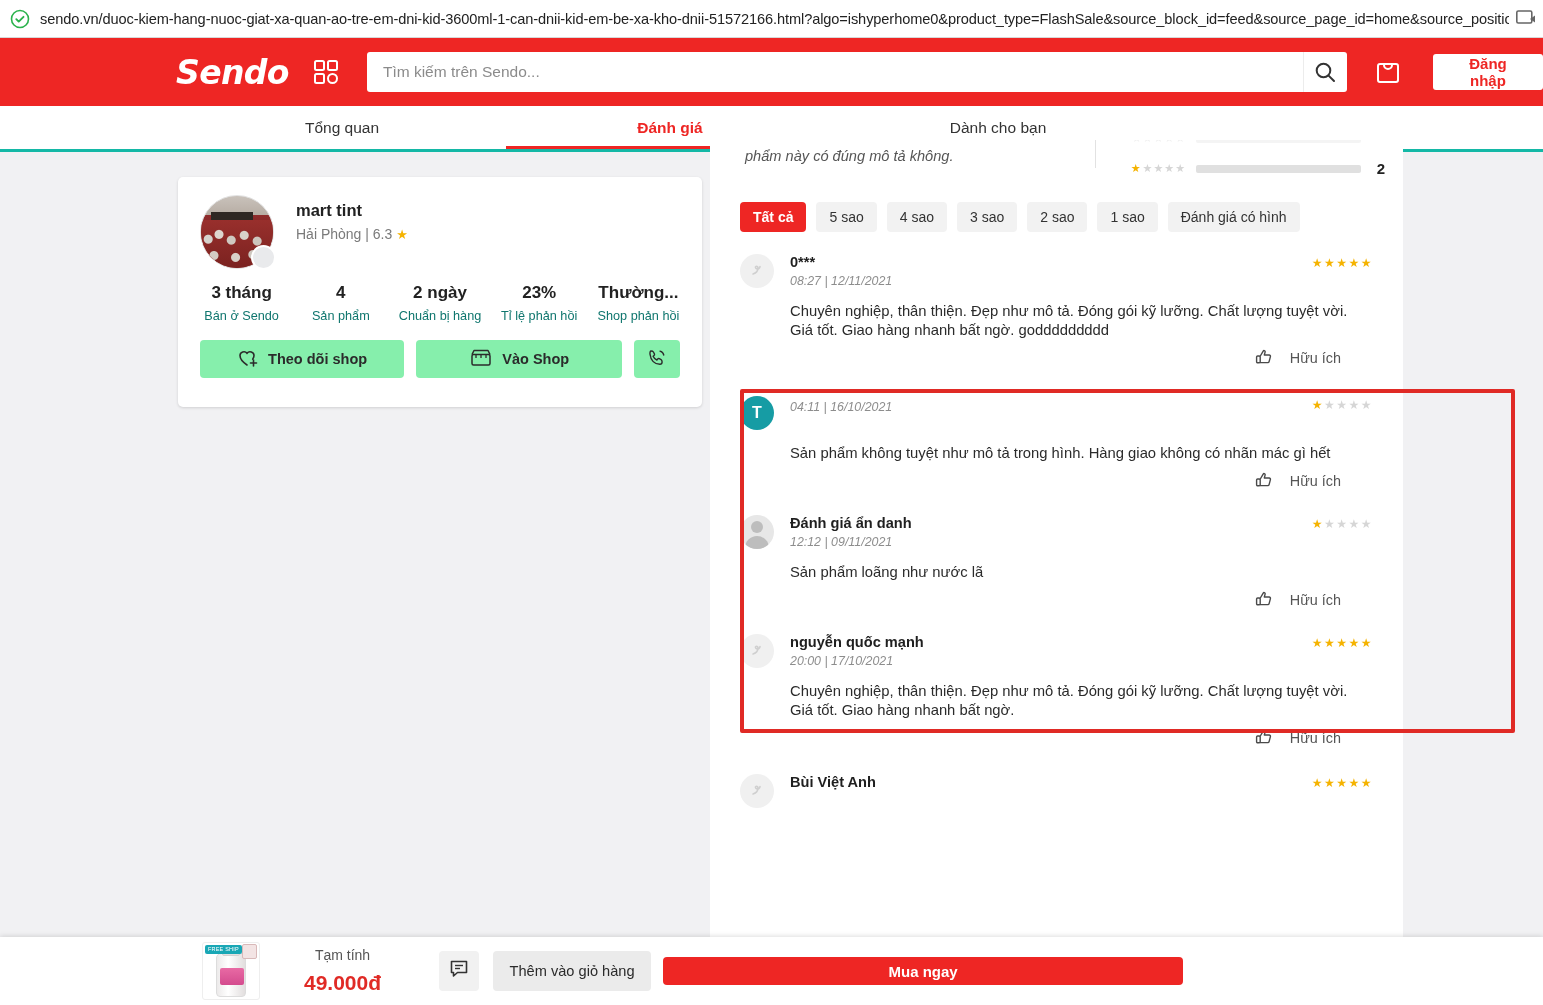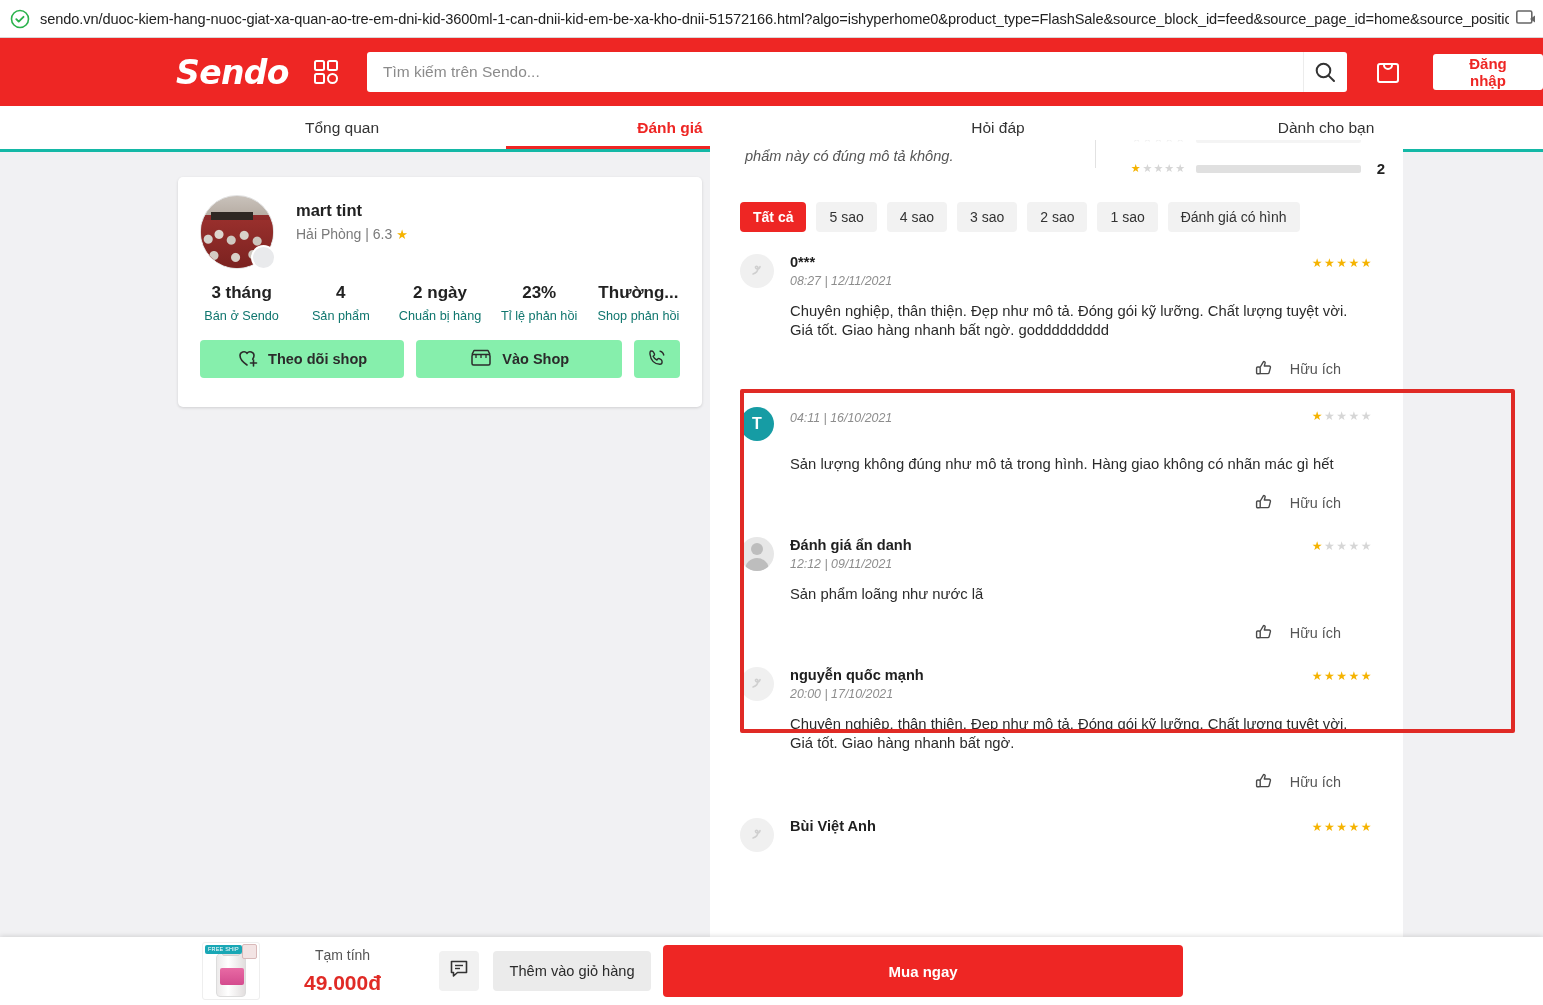--- a/index.html
+++ b/index.html
@@ -165,21 +165,21 @@
   .rv-name { font-size: 14.6px; font-weight: bold; color: #1f1f1f; }
   .rv-date { margin-top: 4px; font-size: 12.4px; color: #8d8d8d; font-style: italic; }
   .rv-stars { font-size: 12px; letter-spacing: 1.5px; padding-top: 2px; white-space: nowrap; }
   .star-on { color: #f5b301; }
   .star-off { color: #d6d6d6; }
   .rv-body {
     margin: 14px 0 0 50px; font-size: 14.8px; color: #2b2b2b; line-height: 1.28; max-width: 645px;
   }
   .rv-help {
     display: flex; align-items: center; justify-content: flex-end; gap: 16px;
-    margin-top: 18px; padding-right: 32px; font-size: 14.4px; color: #555; cursor: pointer;
+    margin-top: 7px; padding-right: 32px; font-size: 14.4px; color: #555; cursor: pointer;
   }
 
   .highlight-box {
     position: absolute; left: 740px; top: 389px; width: 775px; height: 344px;
     border: 4px solid #e02a25; border-radius: 2px; pointer-events: none; z-index: 5;
   }
 
   
   .bottom-bar {
     position: absolute; left: 0; bottom: 0; width: 1543px; height: 68px;
@@ -212,21 +212,21 @@
   .bb-price { margin-top: 8px; font-size: 21px; font-weight: bold; color: #e02a25; }
   .bb-chat {
     margin-left: 58px; width: 40px; height: 40px; background: #f1f1f1; border-radius: 4px;
     display: flex; align-items: center; justify-content: center; cursor: pointer;
   }
   .bb-cart-btn {
     margin-left: 14px; width: 158px; height: 40px; background: #ebebeb; border: none; border-radius: 4px;
     font-size: 14.6px; color: #2b2b2b; cursor: pointer; font-family: "Liberation Sans", sans-serif;
   }
   .bb-buy-btn {
-    margin-left: 12px; width: 520px; height: 52px; background: #ee2624; border: none; border-radius: 4px;
+    margin-left: 12px; width: 520px; height: 28px; background: #ee2624; border: none; border-radius: 4px;
     font-size: 15px; font-weight: bold; color: #fff; cursor: pointer; font-family: "Liberation Sans", sans-serif;
   }
 </style>
 </head>
 <body>
 
 <div class="page">
 
   <div class="browser-bar">
     <span class="lock-icon">
@@ -268,21 +268,20 @@
           <rect x="5" y="7" width="20" height="18" rx="2" fill="none" stroke="#fff" stroke-width="2"></rect>
           <path d="M11 7v1a4 4 0 008 0V7" fill="none" stroke="#fff" stroke-width="2" stroke-linecap="round"></path>
         </svg>
     </span>
     <button class="login-btn">Đăng nhập</button>
   </div>
 
   <div class="tabs">
     <div class="tab">Tổng quan</div>
     <div class="tab active">Đánh giá</div>
-    <div class="tab">Hỏi đáp</div>
     <div class="tab">Dành cho bạn</div>
   </div>
 
   <div class="shop-card">
     <div class="shop-head">
       <div class="shop-avatar-wrap">
         <div class="shop-avatar">
           <div class="band-dark"></div>
             <div class="crowd"></div>
         </div>
@@ -412,21 +411,21 @@
     </div>
 
     <div class="review" style="padding-top:26px">
       <div class="rv-top">
         <div class="rv-avatar teal">T</div>
         <div class="rv-ident">
           <div class="rv-date">04:11 | 16/10/2021</div>
         </div>
         <div class="rv-stars"><span class="star-on">★</span><span class="star-off">★★★★</span></div>
       </div>
-      <div class="rv-body">Sản lượng không đúng như mô tả trong hình. Hàng giao không có nhãn mác gì hết</div>
+      <div class="rv-body">Sản phẩm không tuyệt như mô tả trong hình. Hàng giao không có nhãn mác gì hết</div>
       <div class="rv-help">
         <span>
           <svg width="20" height="20" viewBox="0 0 20 20">
               <path d="M6 9.5l3.2-5.4c.3-.5 1-.6 1.5-.3.4.3.6.8.4 1.3L10.3 8h4.9c.8 0 1.4.8 1.2 1.6l-1.3 5c-.15.6-.7 1-1.3 1H6" fill="none" stroke="#4a4a4a" stroke-width="1.4" stroke-linejoin="round"></path>
               <rect x="2.6" y="9" width="3.6" height="6.8" rx="1" fill="none" stroke="#4a4a4a" stroke-width="1.4"></rect>
             </svg>
         </span>
         <span>Hữu ích</span>
       </div>
     </div>

